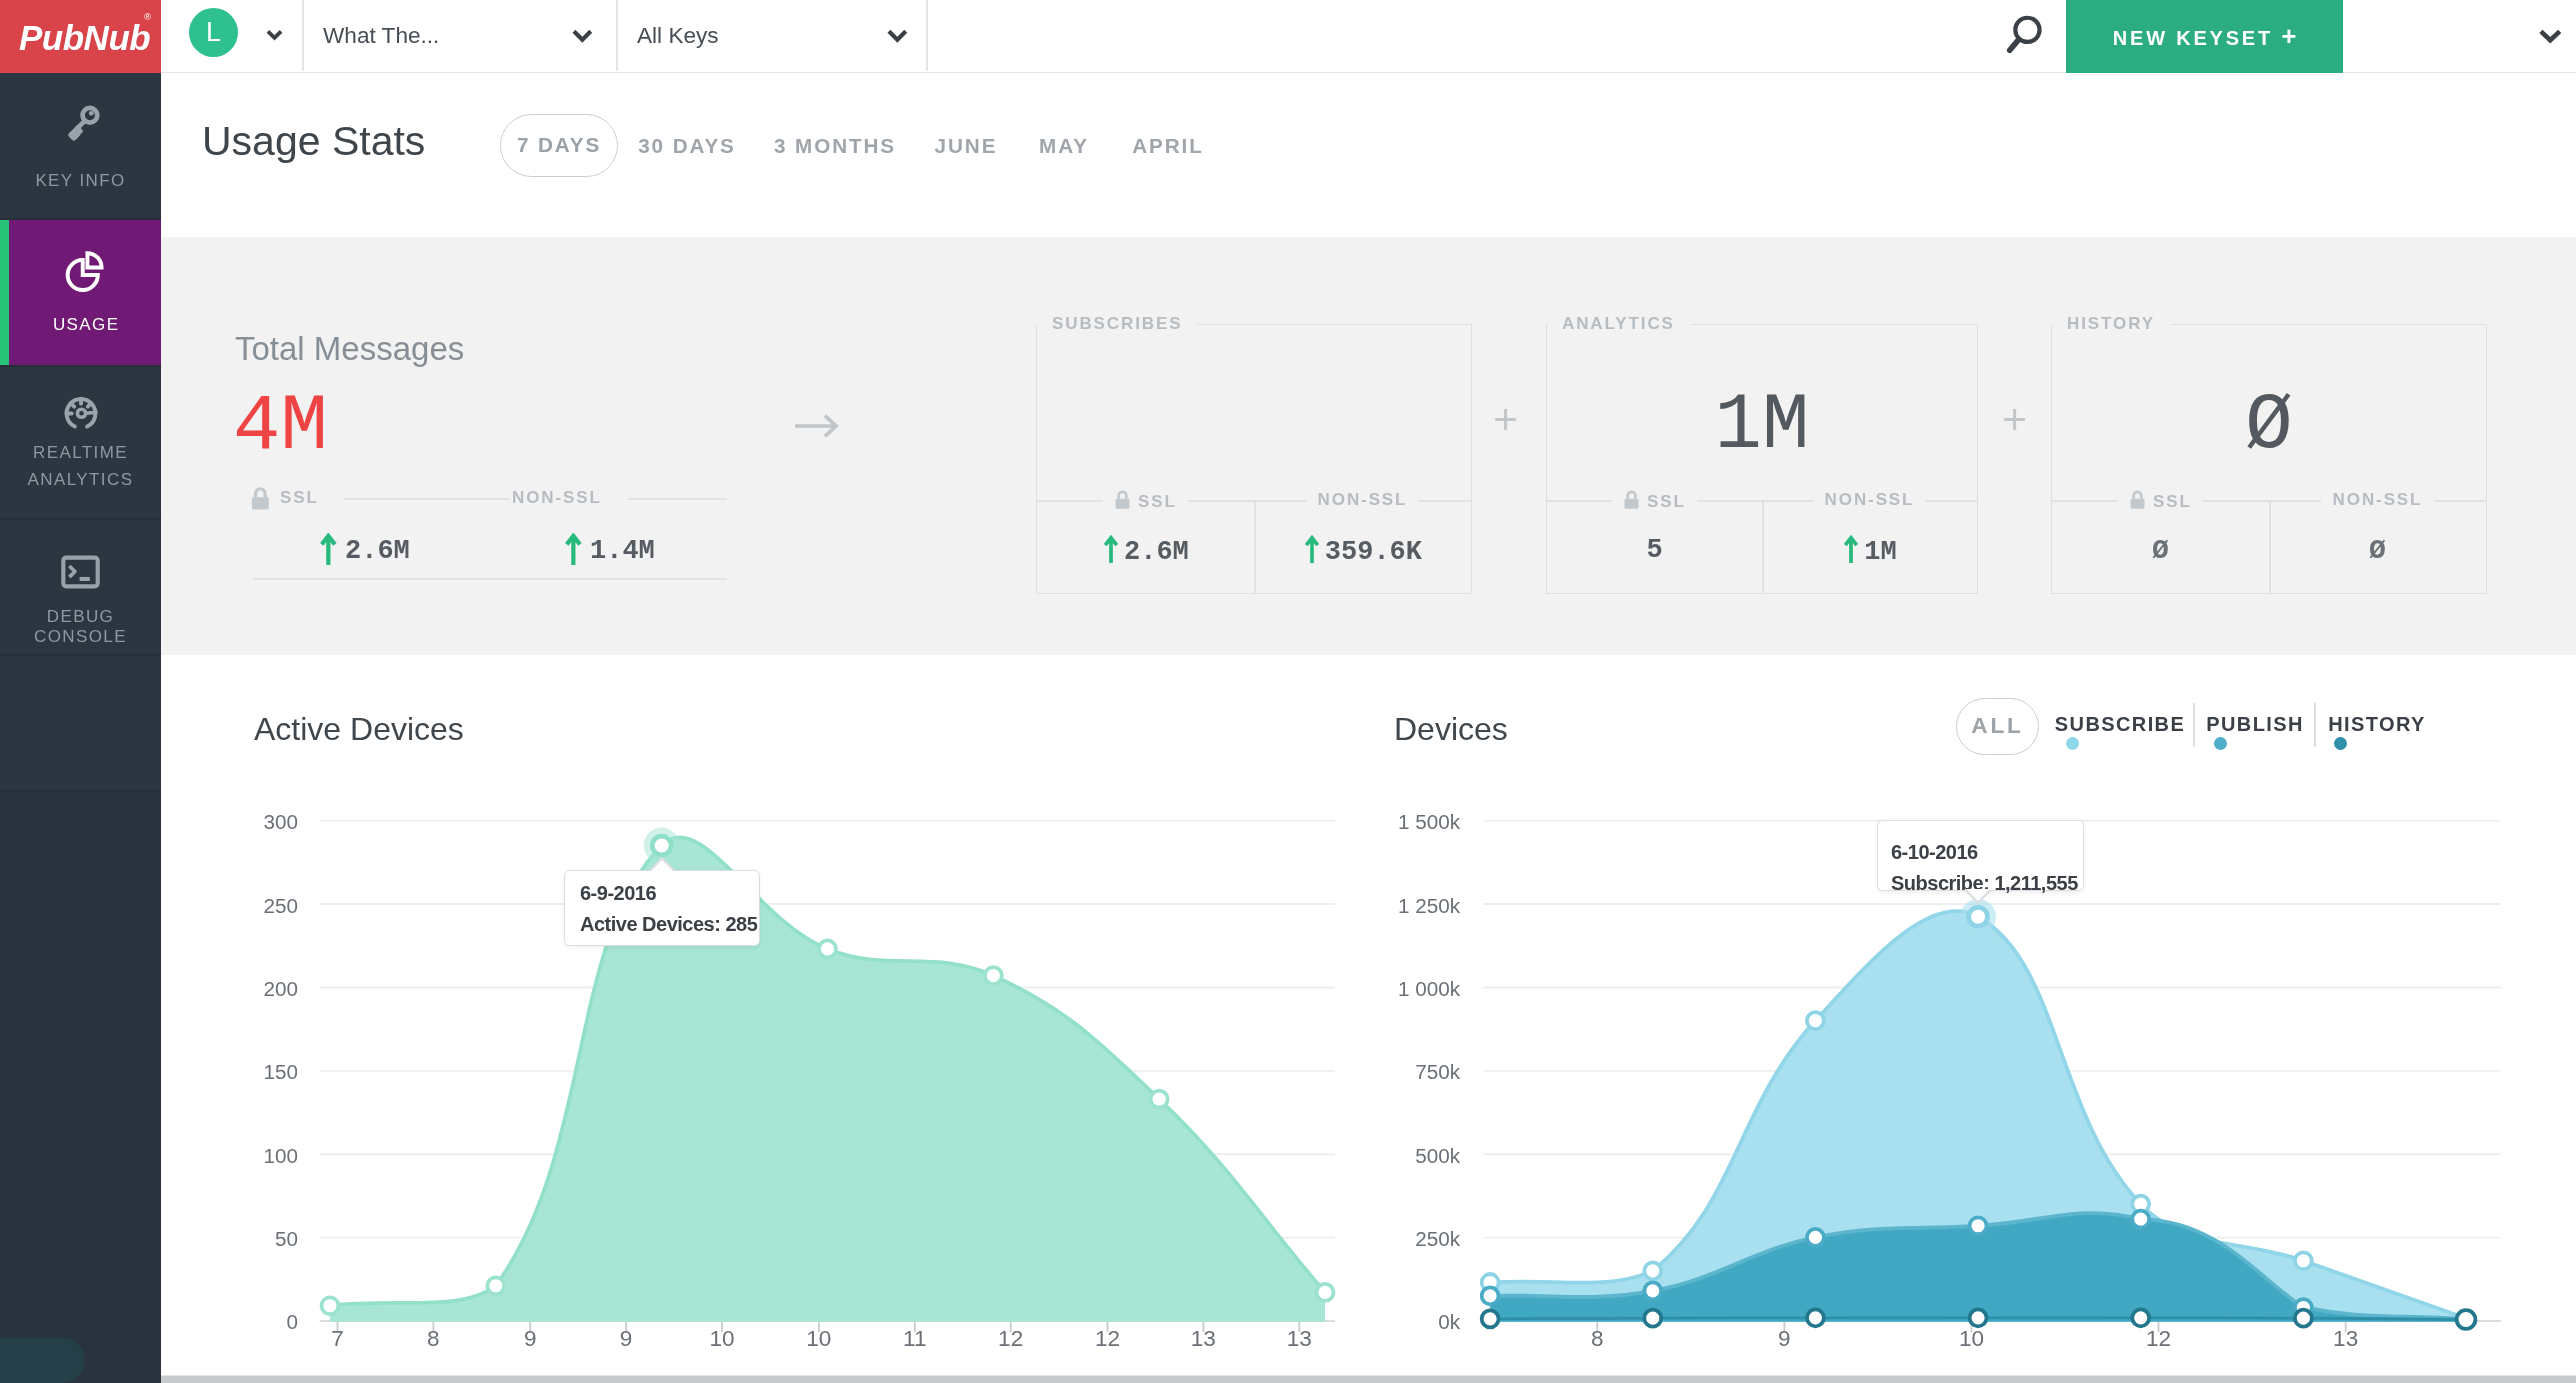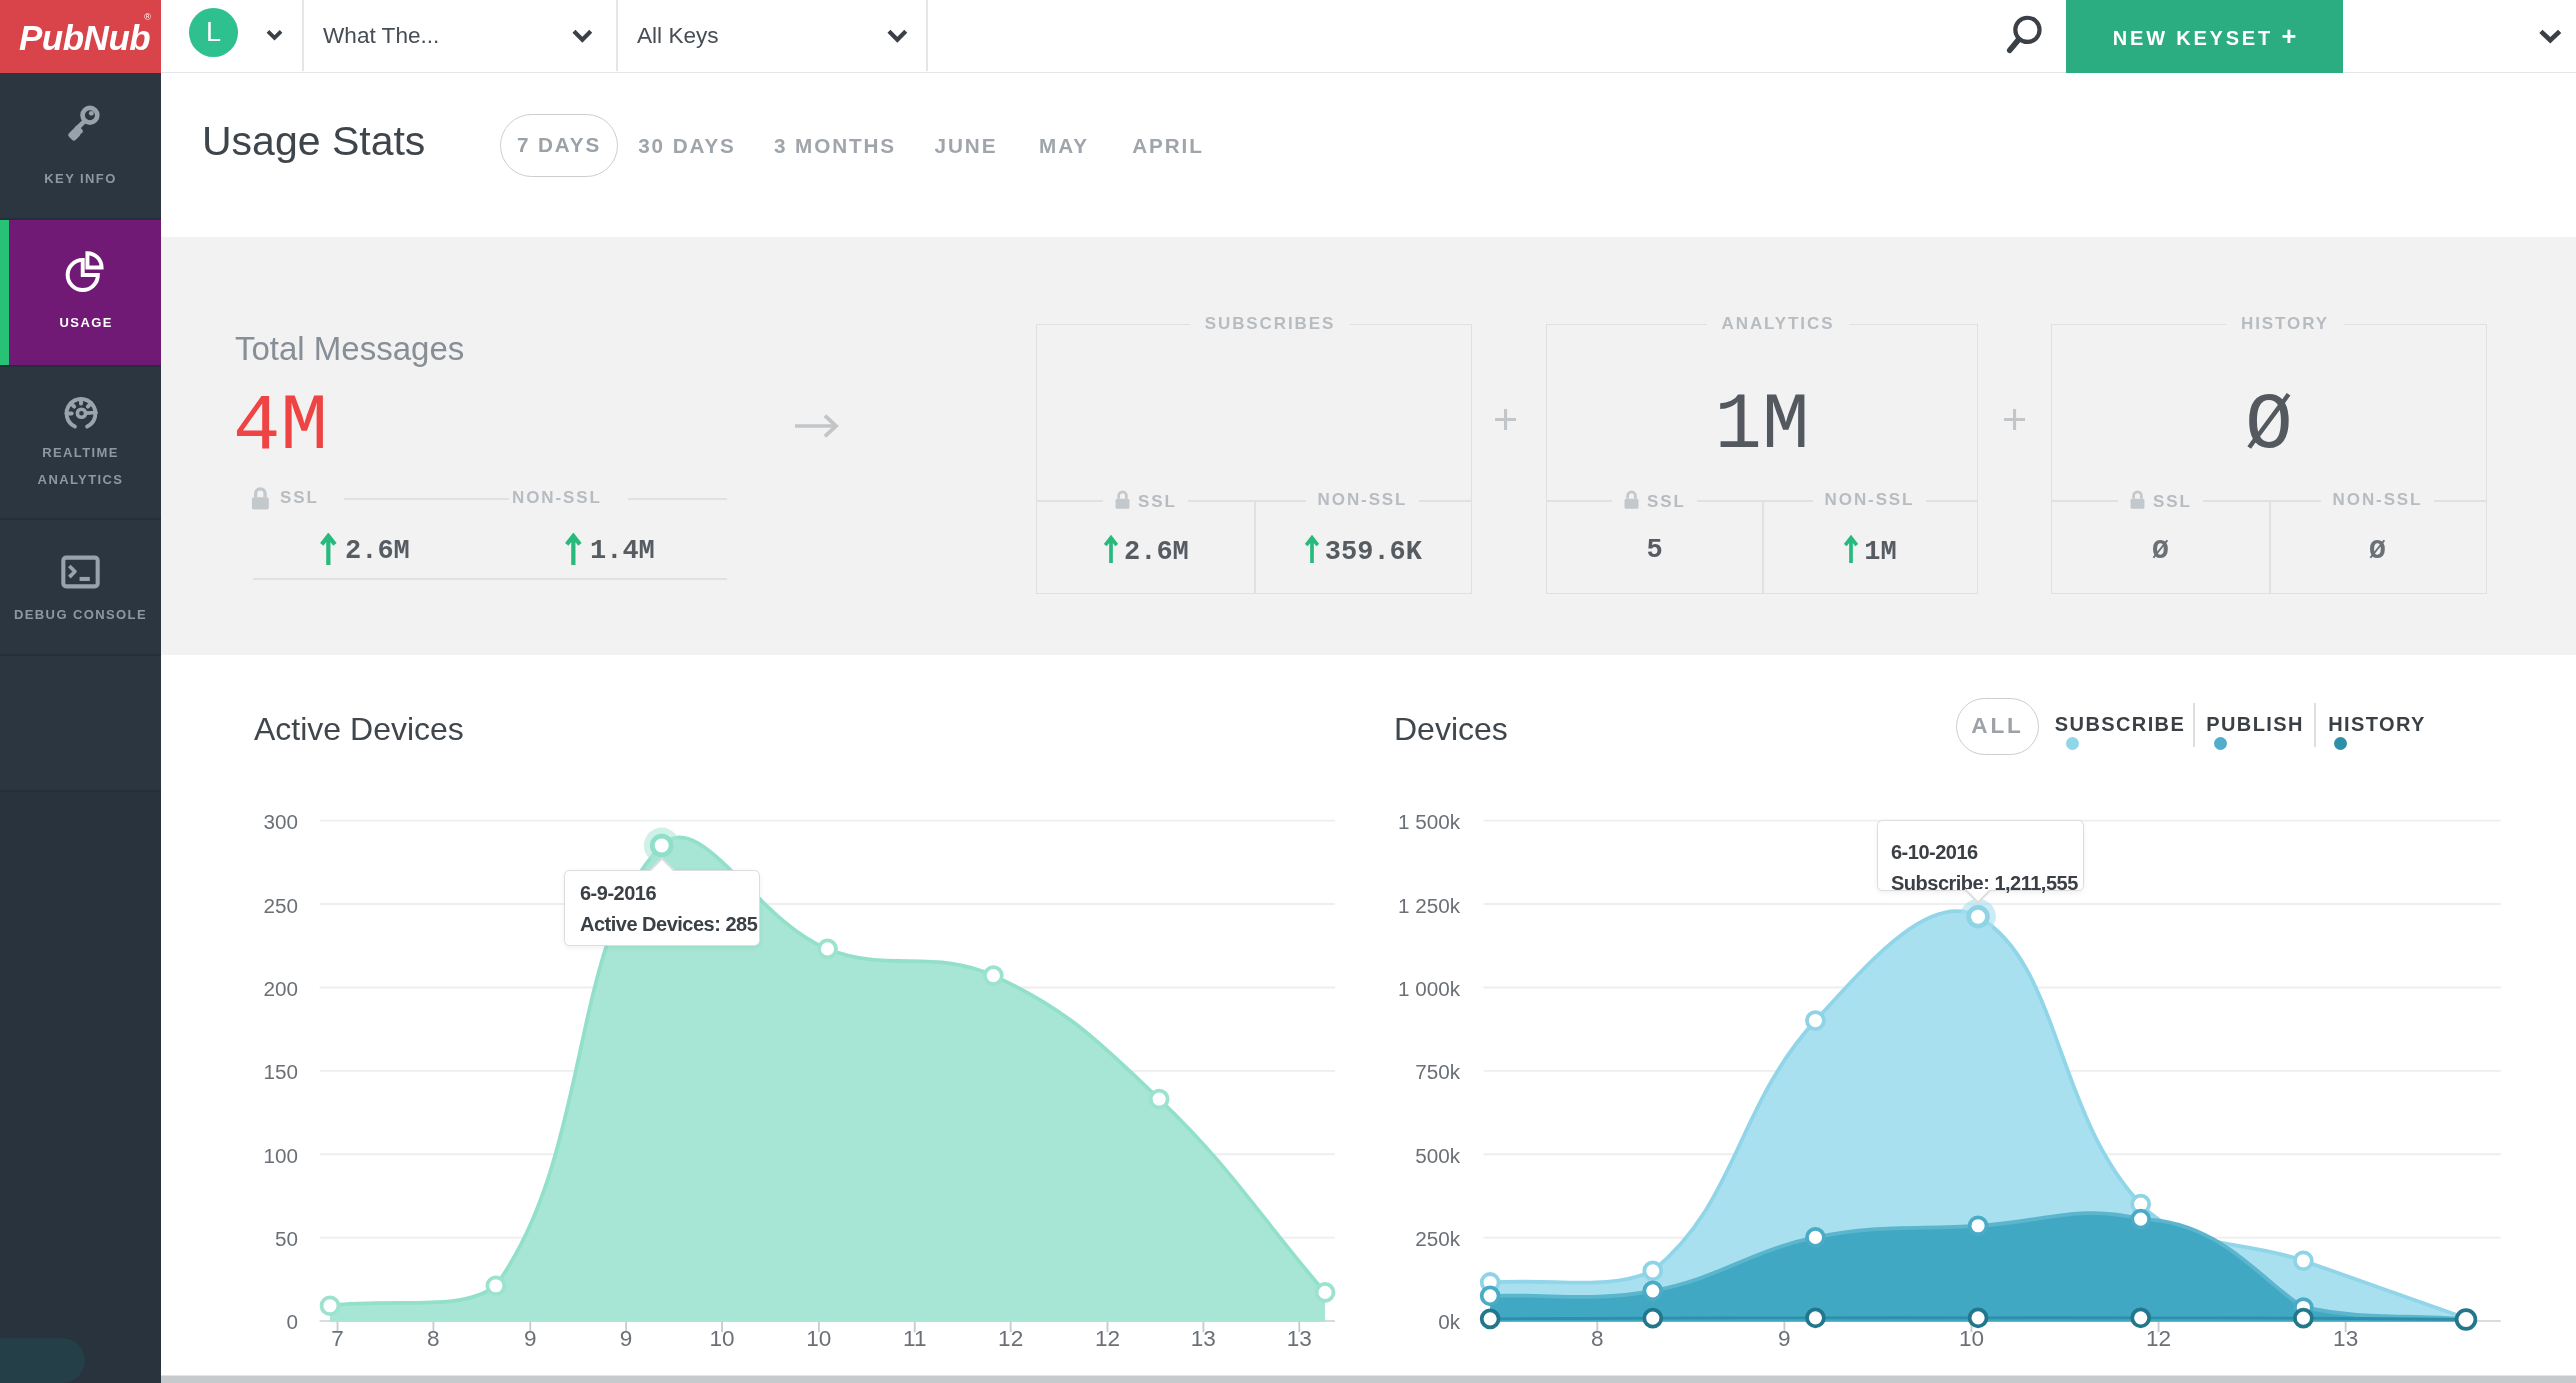--- a/index.html
+++ b/index.html
@@ -13,40 +13,40 @@
   #logo .wm { position:absolute; left:19px; top:18px; font-size:35px; font-weight:700; letter-spacing:-0.5px; }
   #logo .reg { position:absolute; left:144px; top:11.3px; font-size:9.4px; font-weight:400; }
   #avatar { position:absolute; left:189px; top:7.5px; width:49px; height:49px; border-radius:50%; background:#2EC08E; color:#fff; text-align:center; line-height:49px; font-size:27px; font-weight:400; }
   .vsep { position:absolute; top:0; width:1.9px; height:71px; background:#E4E5E6; }
   .ddtext { position:absolute; top:0; height:71px; line-height:71px; font-size:22.6px; color:#464D54; font-weight:400; }
   #newkeyset { position:absolute; left:2066px; top:0; width:277px; height:73px; background:#2BAC81; color:#fff; text-align:center; line-height:73px; font-size:20px; font-weight:700; letter-spacing:2.8px; }
 
   
   #sidebar { position:absolute; left:0; top:73px; width:161px; height:1311px; background:#2B3641; }
   .navitem { position:absolute; left:0; width:161px; text-align:center; }
-  .navlabel { font-size:13px; letter-spacing:1.4px; color:#8D98A2; font-weight:700; }
+  .navlabel { font-size:17px; letter-spacing:1.4px; color:#8D98A2; font-weight:400; }
   .navitem.active { background:#701a75; }
   .navitem.active .navlabel { color:#fff; }
   #greenbar { position:absolute; left:0; width:9.4px; background:#27C276; }
   .navsep { position:absolute; left:0; width:161px; height:1.9px; background:#242F39; }
 
   
   #pagetitle { position:absolute; left:202px; top:118px; font-size:41px; color:#3E454B; font-weight:400; }
   .tab { position:absolute; font-size:20.7px; font-weight:700; letter-spacing:1.9px; color:#9FA5AB; top:134px; transform:translateX(-50%); white-space:nowrap; }
   #tabpill { position:absolute; left:500px; top:114px; width:118px; height:63px; border:1.9px solid #CBCED1; border-radius:32px; text-align:center; line-height:59px; font-size:20.7px; font-weight:700; letter-spacing:1.9px; color:#9AA1A7; }
 
   
   #graypanel { position:absolute; left:161px; top:237px; width:2415px; height:418px; background:#F2F2F3; }
   #tm-label { position:absolute; left:235px; top:330px; font-size:33px; color:#878E95; }
   #tm-big { position:absolute; left:233px; top:382px; font-size:79px; color:#ef4444; font-family:"Liberation Mono",monospace; font-weight:400; }
   .ssl-label { font-size:17px; font-weight:700; letter-spacing:1.9px; color:#B7BCC1; }
   .hline { position:absolute; height:1.9px; background:#E0E1E2; }
   .bigval { font-family:"Liberation Mono",monospace; font-size:27px; font-weight:700; color:#565C62; }
   .statbox { position:absolute; top:324px; height:270px; border:1.9px solid #DFE0E2; }
-  .statbox .boxtitle { position:absolute; top:-11.3px; left:16px; width:100%; text-align:center; }
+  .statbox .boxtitle { position:absolute; top:-11.3px; left:0; width:100%; }
   .statbox .boxtitle span { background:#F2F2F3; padding:0 15px; font-size:17px; font-weight:700; letter-spacing:1.9px; color:#B7BCC1; }
   .statbox .bignum { position:absolute; left:0; width:100%; top:62px; text-align:center; font-family:"Liberation Mono",monospace; font-size:79px; font-weight:400; color:#53595E; line-height:79px; }
   .plus { position:absolute; top:395px; font-size:43px; color:#C2C6C9; font-weight:400; }
   .rowline { position:absolute; left:0; top:175px; width:100%; height:1.9px; background:#E0E1E2; }
   .halflabel { position:absolute; top:165px; width:50%; text-align:center; }
   .halflabel span { background:#F2F2F3; padding:0 11.3px; font-size:17px; font-weight:700; letter-spacing:1.9px; color:#B7BCC1; }
   .halflabel svg { vertical-align:-3.8px; }
   .vdiv { position:absolute; left:50%; top:176px; bottom:0; width:1.9px; background:#E0E1E2; }
   .valrow { position:absolute; top:210px; width:50%; text-align:center; }
   .valrow .uparrow { vertical-align:-5.6px; margin-right:3.8px; }

